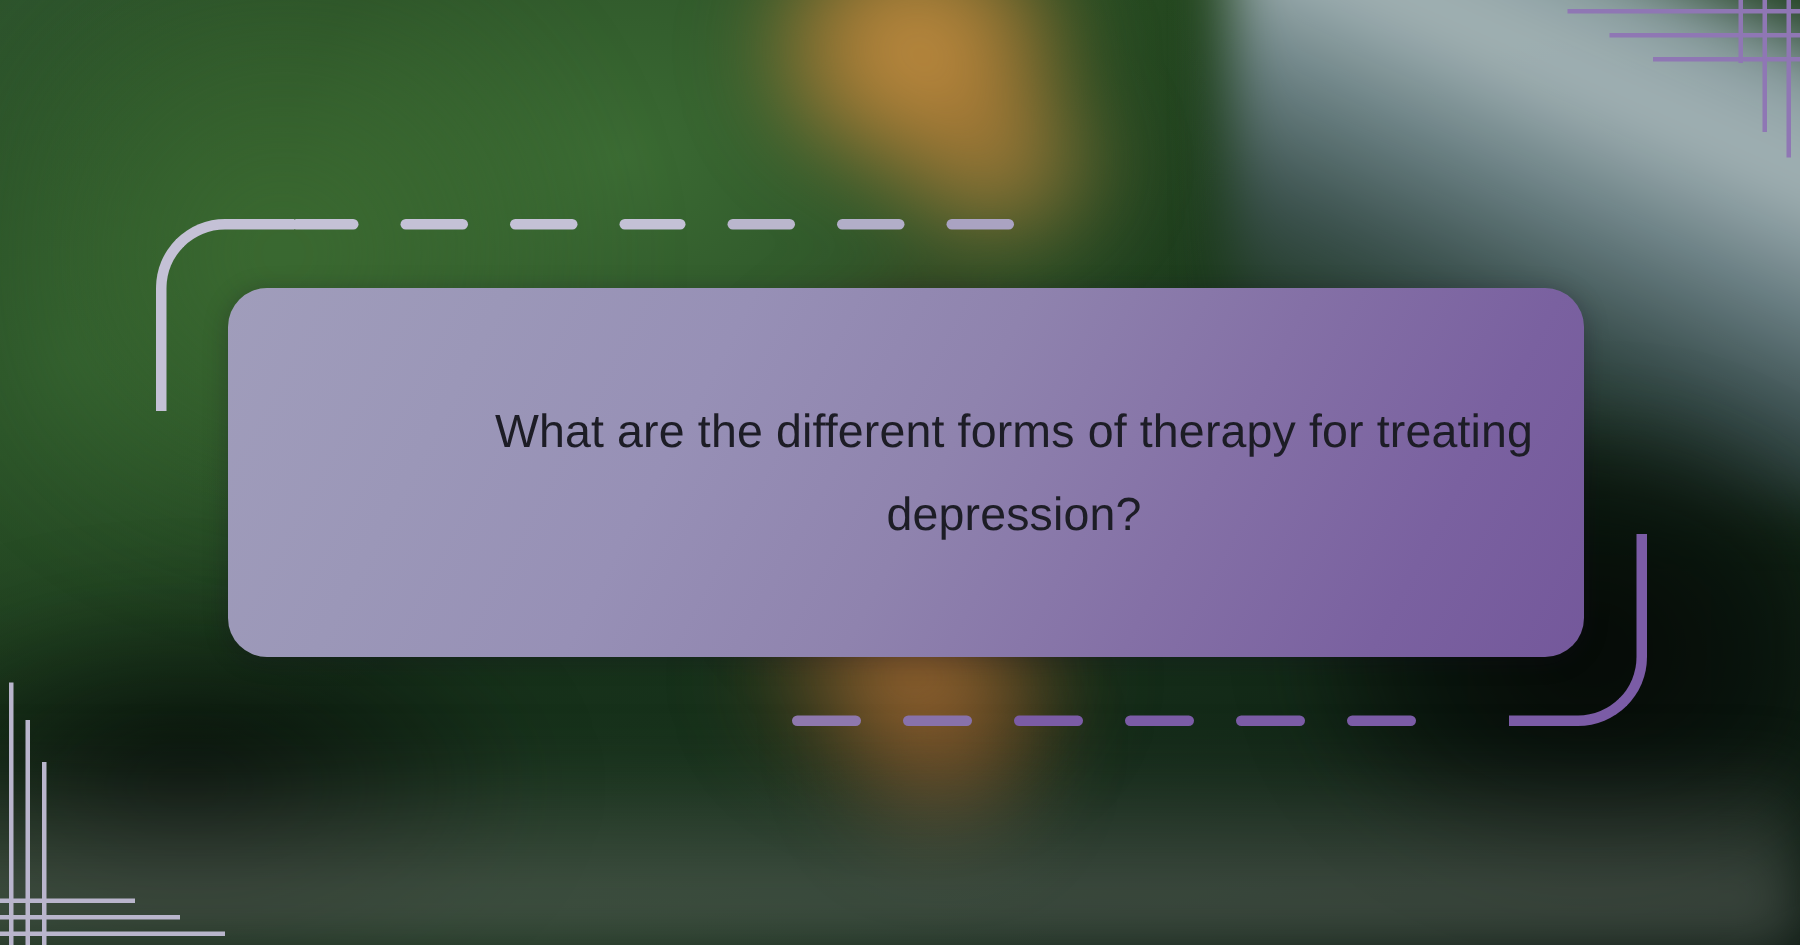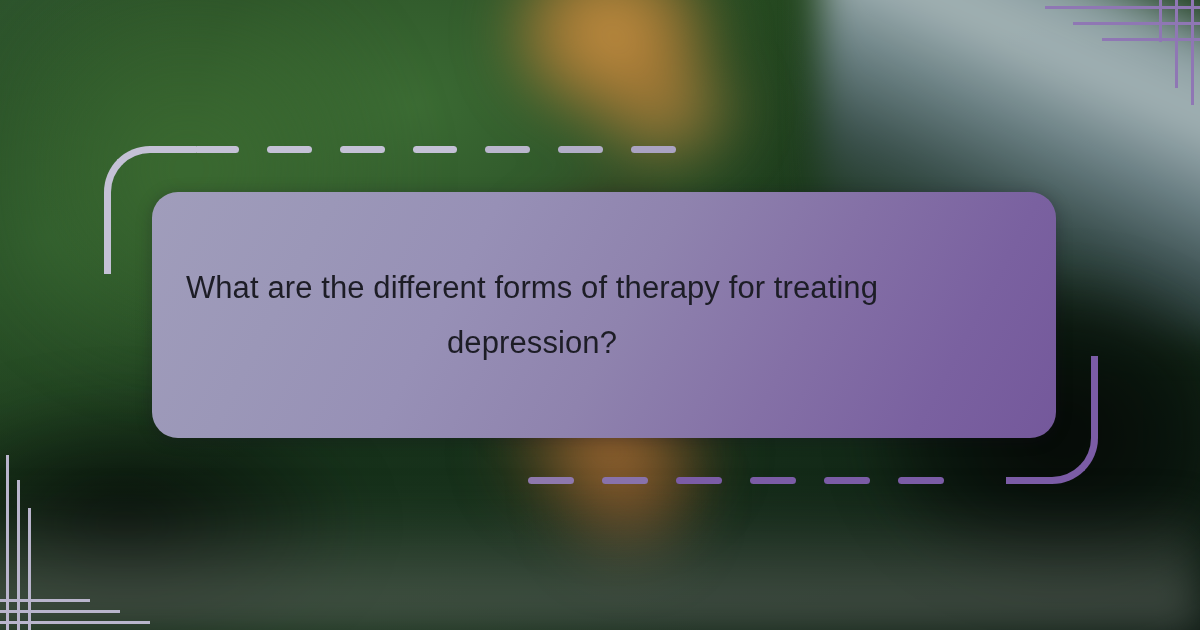--- a/index.html
+++ b/index.html
@@ -173,21 +173,21 @@
   .card {
     position:absolute;
     left:152px; top:192px;
     width:904px; height:246px;
     border-radius:26px;
     background:linear-gradient(118deg,
         #a09dbb 0%, #9b97b8 18%, #9790b6 34%,
         #8f83ae 52%, #8470a6 70%, #7a61a0 86%, #74589b 100%);
     display:flex;
     align-items:center;
-    justify-content:flex-start;
+    justify-content:flex-end;
     box-shadow:0 2px 16px rgba(20,12,34,.28);
   }
   .card-text {
     width:760px;
     text-align:center;
     font-size:31px;
     line-height:1.78;
     font-weight:400;
     color:#1d1d26;
     letter-spacing:.1px;

